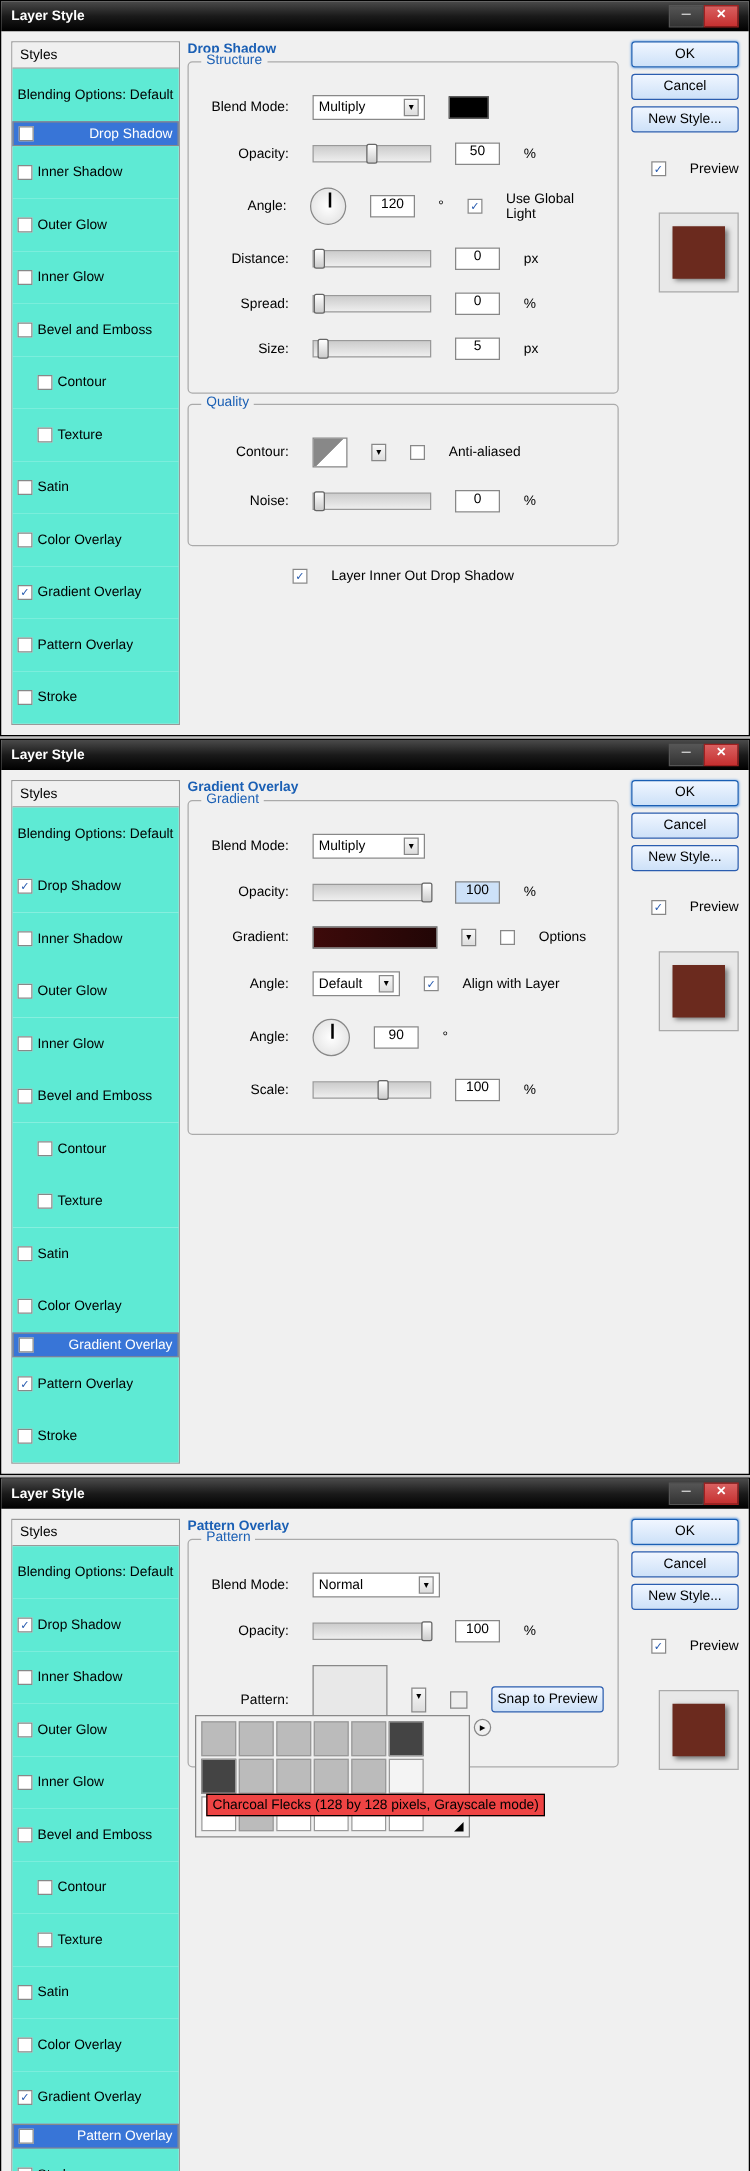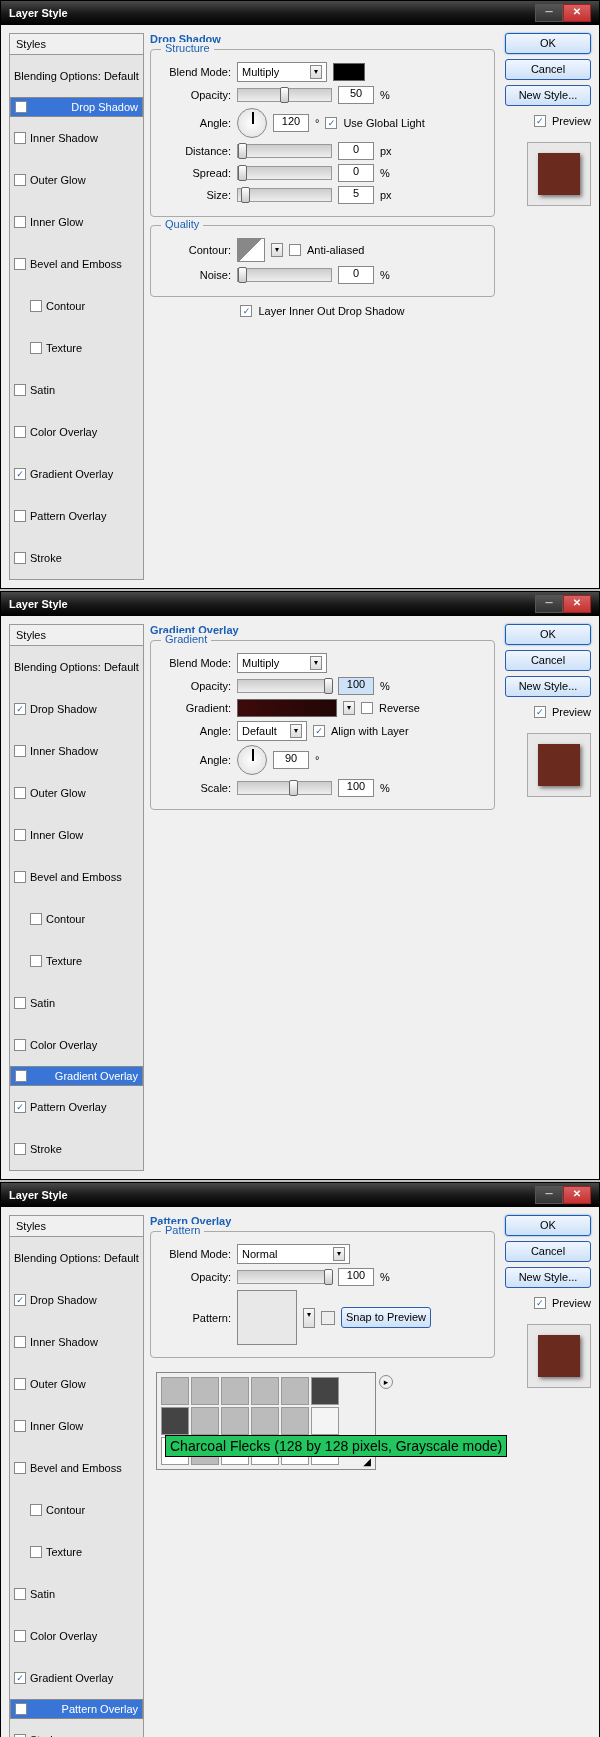--- a/index.html
+++ b/index.html
@@ -5,31 +5,31 @@
 *{box-sizing:border-box;margin:0;padding:0;font-family:Tahoma,Arial,sans-serif;font-size:11px}
 body{background:#bdbdbd;width:600px}
 .dlg{background:#f0f0f0;border:1px solid #000;margin-bottom:2px;position:relative}
 .titlebar{background:linear-gradient(to bottom,#4a4a4a,#1a1a1a 50%,#000);color:#fff;font-weight:bold;padding:5px 8px;display:flex;justify-content:space-between;align-items:center;height:24px}
 .winbtns{display:flex;gap:0}
 .winbtn{width:28px;height:18px;border:1px solid #555;background:linear-gradient(#555,#333);color:#fff;text-align:center;line-height:14px;font-size:10px}
 .winbtn.cl{background:linear-gradient(#d96060,#c53030);border-color:#a02020}
 .body{display:flex;padding:8px;gap:6px;align-items:flex-start;min-height:325px}
 .styles{border:1px solid #999;width:135px;background:#fff}
 .styles-hdr{padding:4px 6px;border-bottom:1px solid #999;background:#f0f0f0}
-.sitem{padding:15px 4px;display:flex;align-items:center;gap:4px;background:#e5e5e5}
+.sitem{padding:15px 4px;display:flex;align-items:center;gap:4px;background:#5eead4}
 .sitem.sel{background:#3875d7;color:#fff}
 .sitem.ind{padding-left:20px}
 .cb{width:12px;height:12px;border:1px solid #888;background:#fff;display:inline-flex;align-items:center;justify-content:center;font-size:9px;color:#333}
 .cb.chk::after{content:"✓";color:#2a5db0}
 .sitem.sel .cb.chk::after{color:#fff}
 .mid{flex:1}
 .fset{border:1px solid #aaa;border-radius:4px;padding:8px 10px;margin-bottom:8px;position:relative}
 .fset-label{position:absolute;top:-8px;left:10px;background:#f0f0f0;padding:0 4px;color:#1a5fb4;font-weight:bold}
 .fset-label.sub{color:#1a5fb4;font-weight:normal;}
-.row{display:flex;align-items:center;margin:4px 0;gap:6px}
+.row{display:flex;align-items:center;margin:18px 0;gap:19px}
 .lbl{width:70px;text-align:right}
 .sel{border:1px solid #888;background:#fff;height:20px;padding:0 4px;display:flex;align-items:center;justify-content:space-between;gap:6px}
 .dd{width:12px;height:14px;border:1px solid #888;background:linear-gradient(#f8f8f8,#ddd);text-align:center;font-size:8px;line-height:12px}
 .inp{border:1px solid #888;background:#fff;height:18px;width:36px;text-align:center}
 .slider{flex:1;height:14px;background:linear-gradient(to bottom,#ccc,#eee);border:1px solid #999;position:relative;max-width:95px}
 .thumb{position:absolute;top:-2px;width:9px;height:16px;background:linear-gradient(#fff,#ccc);border:1px solid #666;border-radius:2px}
 .dial{width:30px;height:30px;border:1px solid #888;border-radius:50%;background:radial-gradient(#fff,#ddd);position:relative}
 .dial::after{content:"";position:absolute;width:2px;height:12px;background:#000;top:3px;left:14px;transform-origin:bottom;}
 .swatch{width:32px;height:18px;border:1px solid #666;background:#000}
 .contour-sw{width:28px;height:24px;border:1px solid #888;background:linear-gradient(135deg,#888 49%,#fff 50%)}
@@ -39,21 +39,21 @@
 .btn.foc{border:1px solid #1a5fb4;box-shadow:0 0 2px #4a90e2}
 .prev-box{width:64px;height:64px;border:1px solid #aaa;background:#e8e8e8;margin-top:6px;display:flex;align-items:center;justify-content:center}
 .prev-sw{width:42px;height:42px;background:#6b2a1e;box-shadow:2px 2px 4px rgba(0,0,0,0.5)}
 .pat-sw{width:60px;height:55px;border:1px solid #888;background:#e8e8e8}
 .pat-pop{border:1px solid #888;background:#f0f0f0;padding:4px;width:220px;position:relative}
 .pat-grid{display:grid;grid-template-columns:repeat(6,28px);gap:2px}
 .pcell{width:28px;height:28px;border:1px solid #999;background:#bbb}
 .pcell.dk{background:#444}
 .pcell.lt{background:#f4f4f4}
 .pcell.wh{background:#fff}
-.tip{position:absolute;background:#22c55e;border:1px solid #000;padding:2px 4px;font-size:14px;white-space:nowrap}
+.tip{position:absolute;background:#ef4444;border:1px solid #000;padding:2px 4px;font-size:11px;white-space:nowrap}
 .result{margin-top:20px;position:relative;width:542px;height:630px;margin-left:58px}
 .res-top{position:absolute;inset:0 0 255px 0;background:linear-gradient(to bottom,#2a0e0b,#4a1a14)}
 .res-bot{position:absolute;inset:375px 0 0 0;background:#c6b8a6}
 .zig2{position:absolute;top:358px;left:0;right:0;height:22px;display:flex}
 .tooth{width:20px;height:20px;background:#4a1a14;clip-path:polygon(0 0,100% 0,50% 100%)}
 </style>
 </head>
 <body>
 
 <div class="dlg">
@@ -290,21 +290,21 @@
               <div class="thumb" style="left:92%"></div>
             </div>
           <div class="inp" style="background:#cde1f8">100</div>
           <span>%</span>
         </div>
         <div class="row">
             <span class="lbl">Gradient:</span>
           <div class="grad-sw"></div>
             <span class="dd">▾</span>
           <span class="cb"></span>
-          <span>Reverse</span>
+          <span>Options</span>
         </div>
         <div class="row">
             <span class="lbl">Angle:</span>
           <div class="sel" style="width:70px">
               <span>Default</span>
               <span class="dd">▾</span>
             </div>
           <span class="cb chk"></span>
           <span>Align with Layer</span>
         </div>
@@ -401,21 +401,21 @@
           <span class="cb"></span>
           <span>Stroke</span>
         </div>
     </div>
     <div class="mid">
       <div style="color:#1a5fb4;font-weight:bold;margin-bottom:4px">Pattern Overlay</div>
       <div class="fset">
         <span class="fset-label sub">Pattern</span>
         <div class="row">
             <span class="lbl">Blend Mode:</span>
-          <div class="sel" style="width:113px">
+          <div class="sel" style="width:102px">
               <span>Normal</span>
               <span class="dd">▾</span>
             </div>
         </div>
         <div class="row">
             <span class="lbl">Opacity:</span>
           <div class="slider">
               <div class="thumb" style="left:92%"></div>
             </div>
           <div class="inp">100</div>

